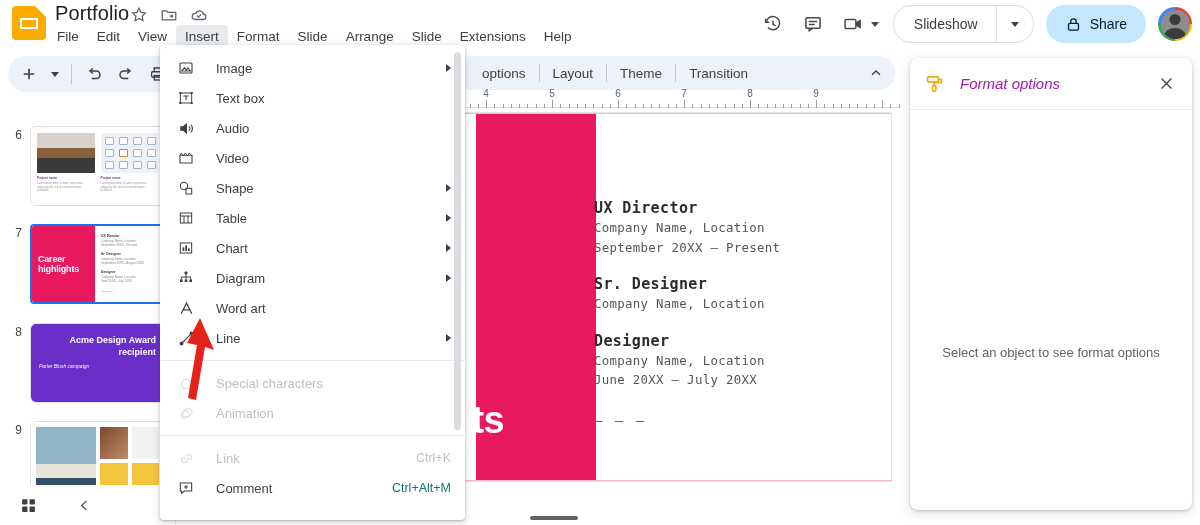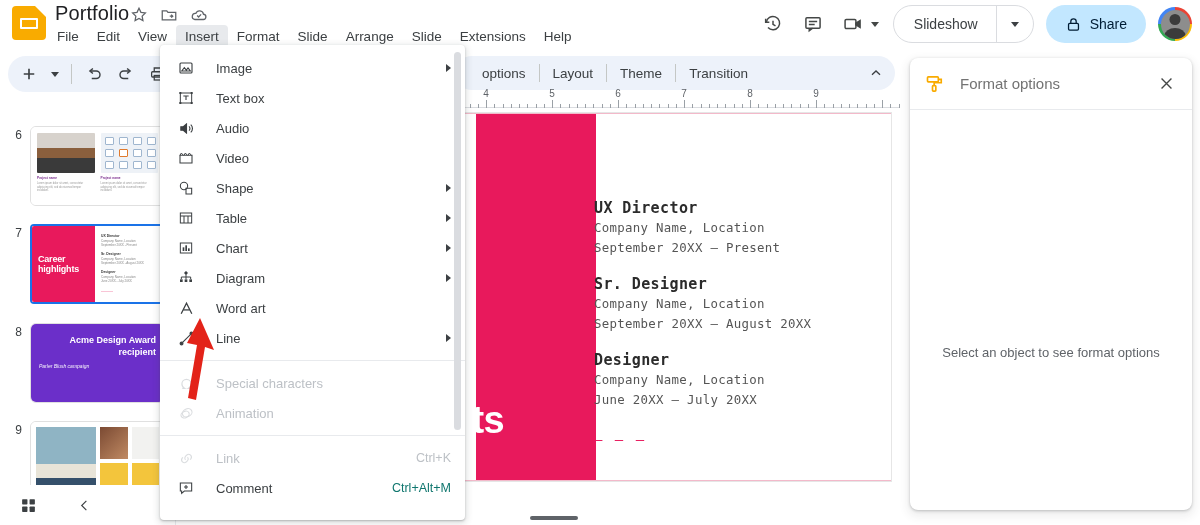--- a/index.html
+++ b/index.html
@@ -166,21 +166,21 @@
 
   .hscroll { position:absolute; left:530px; top:516px; width:48px; height:4px;
     background:#5f6368; border-radius:2px; }
 
   
   .formatpanel { position:absolute; left:910px; top:58px; width:282px; height:452px;
     background:#fff; border-radius:8px; box-shadow:0 1px 3px rgba(60,64,67,.3), 0 4px 8px 3px rgba(60,64,67,.08); }
   .fpheader { display:flex; align-items:center; height:52px; padding:0 12px 0 14px;
     border-bottom:1px solid #e8eaed; }
   .fpheader .brush { width:22px; height:22px; display:flex; align-items:center; justify-content:center; }
-  .fpheader .ttl { font-size:15px; color:#737373; margin-left:14px; }
+  .fpheader .ttl { font-size:15px; color:#a21caf; margin-left:14px;font-style:italic; }
   .fpheader .x { margin-left:auto; width:28px; height:28px; display:flex; align-items:center;
     justify-content:center; color:#444746; font-size:18px; }
   .fpbody { position:relative; height:399px; }
   .fpempty { position:absolute; left:0; right:0; top:235px; text-align:center;
     font-size:13px; color:#5f6368; }
 
   
   .menu { position:absolute; left:160px; top:45px; width:305px; height:475px;
     background:#fff; border-radius:4px;
     box-shadow:0 2px 6px 2px rgba(60,64,67,.15), 0 1px 2px rgba(60,64,67,.3); overflow:hidden; }
@@ -510,21 +510,20 @@
 
       <div class="content">
         <div class="jobblock">
           <div class="jobtitle">UX Director</div>
           <div class="jobline">Company Name, Location</div>
           <div class="jobline">September 20XX – Present</div>
         </div>
         <div class="jobblock">
           <div class="jobtitle">Sr. Designer</div>
           <div class="jobline">Company Name, Location</div>
-          <div class="jobline">September 20XX – August 20XX</div>
         </div>
         <div class="jobblock">
           <div class="jobtitle">Designer</div>
           <div class="jobline">Company Name, Location</div>
           <div class="jobline">June 20XX – July 20XX</div>
         </div>
         <div class="dashes">— — —</div>
       </div>
     </div>
   </div>

